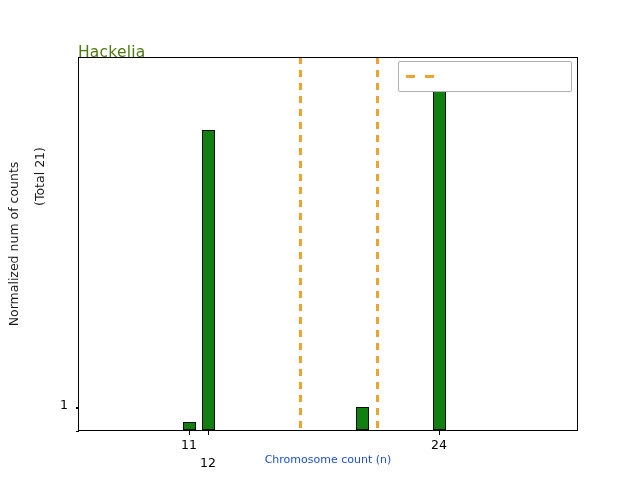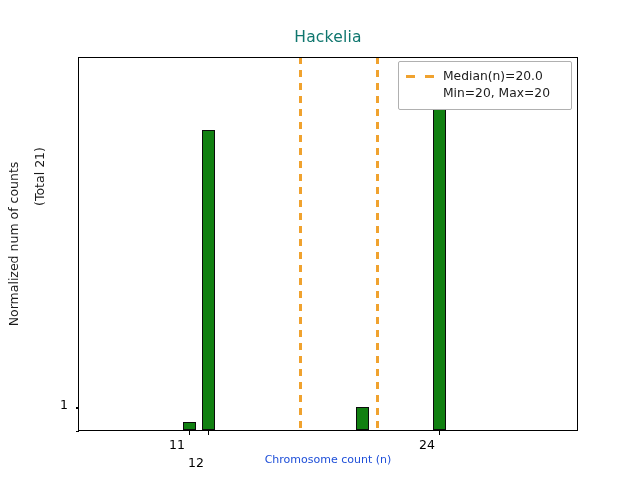--- a/index.html
+++ b/index.html
@@ -20,25 +20,25 @@
     left: 0; top: 0;
     width: 640px;
     height: 480px;
     background: #ffffff;
   }
 
   
   #chart-title {
     position: absolute;
     left: 78px;
-    top: 28px;
+    top: 43px;
     width: 500px;
-    text-align: center;
+    text-align: left;
     font-size: 15.5px;
-    color: #0f766e;
+    color: #4d7c0f;
     letter-spacing: 0.2px;
   }
 
   
   #plot-area {
     position: absolute;
     left: 78px;
     top: 57px;
     width: 500px;
     height: 374px;
@@ -109,21 +109,21 @@
     top: 431px;
     width: 1.3px;
     height: 3.5px;
     background: #000000;
   }
   .xtick-label {
     position: absolute;
     top: 437px;
     width: 40px;
     margin-left: -20px;
-    text-align: left;
+    text-align: center;
     font-size: 12.5px;
     color: #000000;
   }
 
   #xaxis-label {
     position: absolute;
     left: 78px;
     top: 453px;
     width: 500px;
     text-align: center;
@@ -247,17 +247,16 @@
 
   <div class="xtick-label" style="left:189px;">11</div>
   <div class="xtick-label" style="left:208px;margin-top:18px;">12</div>
   <div class="xtick-label" style="left:439px;">24</div>
 
   <div id="xaxis-label">Chromosome count (n)</div>
 
   <div id="legend">
     <div class="legend-entry">
       <span class="legend-swatch"></span>
-      <span class="legend-text"><span>Median(n)=20.0</span><br><span>Min=20, Max=20</span></span>
     </div>
   </div>
 
 </div>
 
 </body></html>

